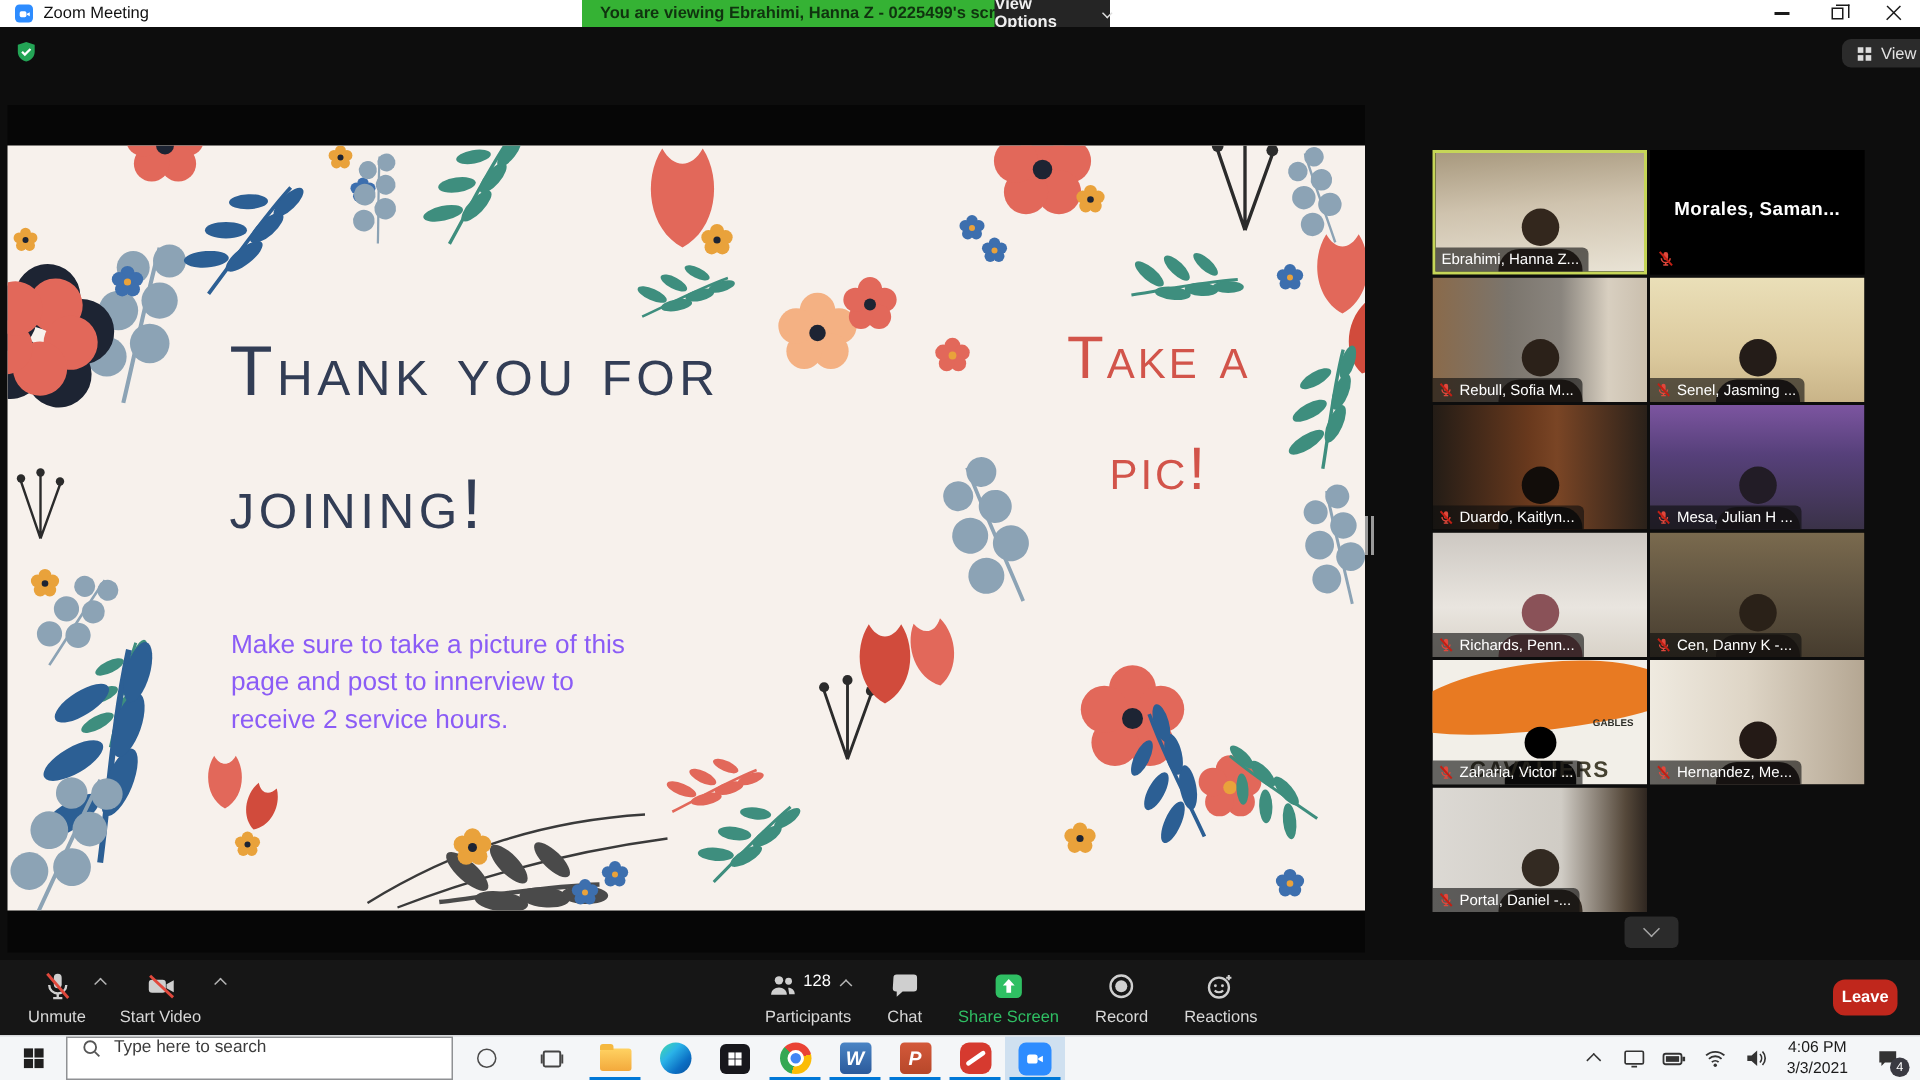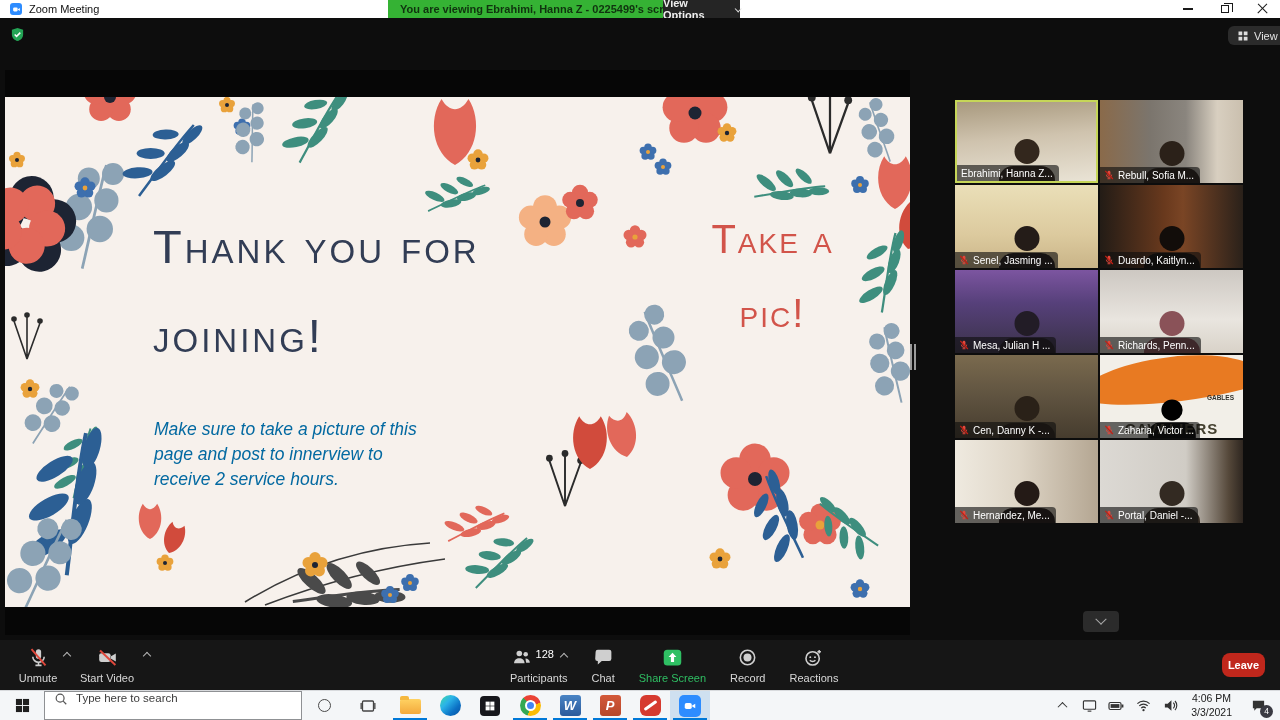--- a/index.html
+++ b/index.html
@@ -28,21 +28,21 @@
   
   .meeting { position:absolute; left:0; top:18px; width:1280px; height:672px; background:#0d0d0d; }
   .shield { position:absolute; left:10px; top:9px; width:15px; height:15px; }
   .view-btn { position:absolute; left:1228px; top:8px; height:19px; background:#2b2b2b; border-radius:6px; display:flex; align-items:center; gap:5px; padding:0 9px; cursor:pointer; }
   .view-btn span { font-size:11px; color:#e3e3e3; }
 
   .share-area { position:absolute; left:5px; top:52px; width:905px; height:565px; background:#060606; }
   .slide { position:absolute; left:0; top:27px; width:905px; height:510px; background:#f7f1ec; overflow:hidden; }
   .florals { position:absolute; inset:0; width:905px; height:510px; }
   .heading { position:absolute; left:148px; top:105px; font-variant:small-caps; font-size:47px; letter-spacing:3px; color:#323d55; line-height:1.9; z-index:2; }
-  .slide-body { position:absolute; left:149px; top:320px; width:268px; font-size:17.5px; color:#0369a1; line-height:1.42; z-index:2;font-style:italic; }
+  .slide-body { position:absolute; left:149px; top:320px; width:268px; font-size:17.5px; color:#8b5cf6; line-height:1.42; z-index:2; }
   .cta { position:absolute; left:685px; top:105px; width:165px; text-align:center; font-variant:small-caps; font-size:40px; letter-spacing:2px; color:#d2544a; line-height:1.85; z-index:2; }
 
   .divider { position:absolute; left:909px; top:322px; width:8px; height:34px; display:flex; gap:2px; justify-content:center; align-items:center; cursor:col-resize; }
   .divider i { width:1.6px; height:26px; background:#9a9a9a; }
 
   
   .panel { position:absolute; left:955px; top:82px; width:288px; display:grid; grid-template-columns:143px 143px; grid-auto-rows:83px; gap:2px; }
   .tile { position:relative; background:#000; overflow:hidden; cursor:pointer; }
   .tile.active { border:2.5px solid #c6d658; }
   .vid { position:absolute; inset:0; }
@@ -393,20 +393,28 @@
     <div class="panel">
       <div class="tile active">
         <div class="vid" style="background:linear-gradient(175deg,#a8997e 0%,#cfc3ae 45%,#e9e3d5 100%)">
           <div class="person" style="color:#33271d"></div>
         </div>
         <div class="plabel">
             <span>Ebrahimi, Hanna Z...</span>
           </div>
       </div>
       <div class="tile">
+        <div class="vid" style="background:#000000">
+          <span class="center-name">Morales,  Saman...</span>
+        </div>
+        <svg class="corner-mic" viewBox="0 0 12 12">
+            <use href="#micmuted"></use>
+          </svg>
+      </div>
+      <div class="tile">
         <div class="vid" style="background:linear-gradient(90deg,#8a6a4a 0%,#7b756d 35%,#8a857e 60%,#d8cfc0 82%,#cabfae 100%)">
           <div class="person" style="color:#2b2119"></div>
         </div>
         <div class="plabel">
             <svg class="pmic" viewBox="0 0 12 12">
               <use href="#micmuted"></use>
             </svg>
             <span>Rebull, Sofia M...</span>
           </div>
       </div>

